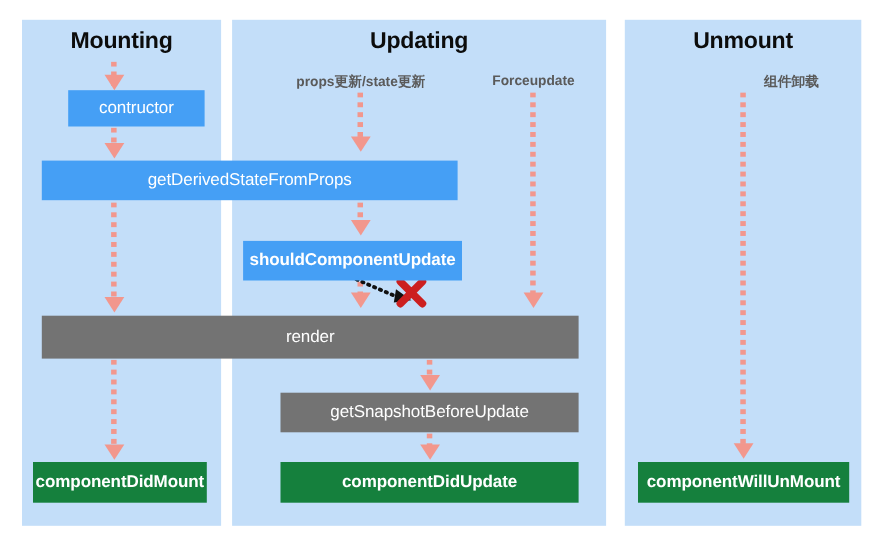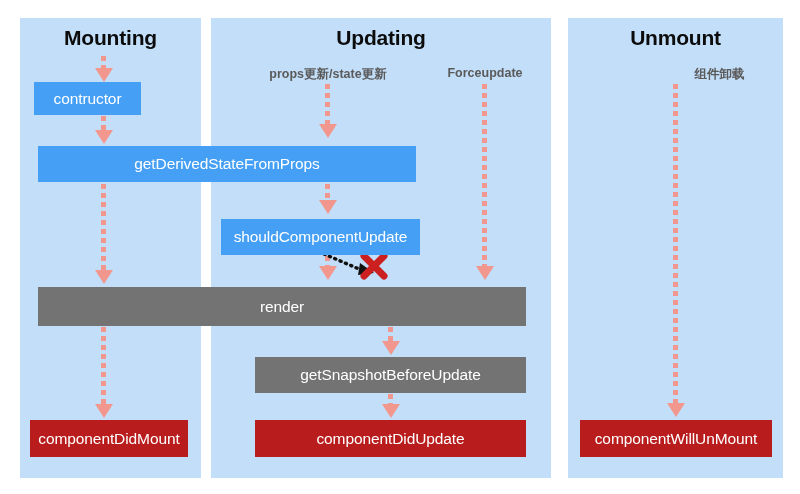--- a/index.html
+++ b/index.html
@@ -43,21 +43,21 @@
     display: flex;
     align-items: center;
     justify-content: center;
     color: #ffffff;
     font-size: 15.5px;
     letter-spacing: -0.1px;
     white-space: nowrap;
   }
   .node.blue   { background: #459ff5; }
   .node.orange { background: #737373; }
-  .node.green  { background: #b91c1c; }
+  .node.green  { background: #15803d; font-weight: bold; }
 
   
   .conn {
     position: absolute;
     width: 5px;
     background-image: linear-gradient(#f2978d 55%, rgba(0,0,0,0) 0%);
     background-size: 5px 9px;
     background-repeat: repeat-y;
   }
   .arrowhead {
@@ -126,25 +126,25 @@
   <div class="arrowhead" style="left:667px; top:403px;"></div>
 
   <svg class="dotarrow" width="70" height="30" viewBox="0 0 70 30" style="left:322px; top:250px;">
     <path d="M2 4 L44 22" stroke="#111111" stroke-width="3.4" stroke-linecap="round" stroke-dasharray="1.2 4.6" fill="none"></path>
     <path d="M38 13 L52 23 L36 25 Z" fill="#111111"></path>
   </svg>
   <svg class="xmark" width="30" height="30" viewBox="0 0 30 30" style="left:359px; top:251px;">
     <path d="M5 5 L25 25 M25 5 L5 25" stroke="#cc1f1f" stroke-width="7" stroke-linecap="round" fill="none"></path>
   </svg>
 
-  <div class="node blue" style="left:34px; top:82px; width:107px; height:33px;">contructor</div>
+  <div class="node blue" style="left:62px; top:82px; width:124px; height:33px;">contructor</div>
 
   <div class="node blue" style="left:38px; top:146px; width:378px; height:36px;">getDerivedStateFromProps</div>
 
-  <div class="node blue" style="left:221px; top:219px; width:199px; height:36px;">shouldComponentUpdate</div>
+  <div class="node blue" style="left:221px; top:219px; width:199px; height:36px;font-weight:bold;">shouldComponentUpdate</div>
 
   <div class="node orange" style="left:38px; top:287px; width:488px; height:39px;">render</div>
 
   <div class="node orange" style="left:255px; top:357px; width:271px; height:36px;text-align:right;">getSnapshotBeforeUpdate</div>
 
   <div class="node green" style="left:30px; top:420px; width:158px; height:37px;">componentDidMount</div>
 
   <div class="node green" style="left:255px; top:420px; width:271px; height:37px;">componentDidUpdate</div>
 
   <div class="node green" style="left:580px; top:420px; width:192px; height:37px;">componentWillUnMount</div>

